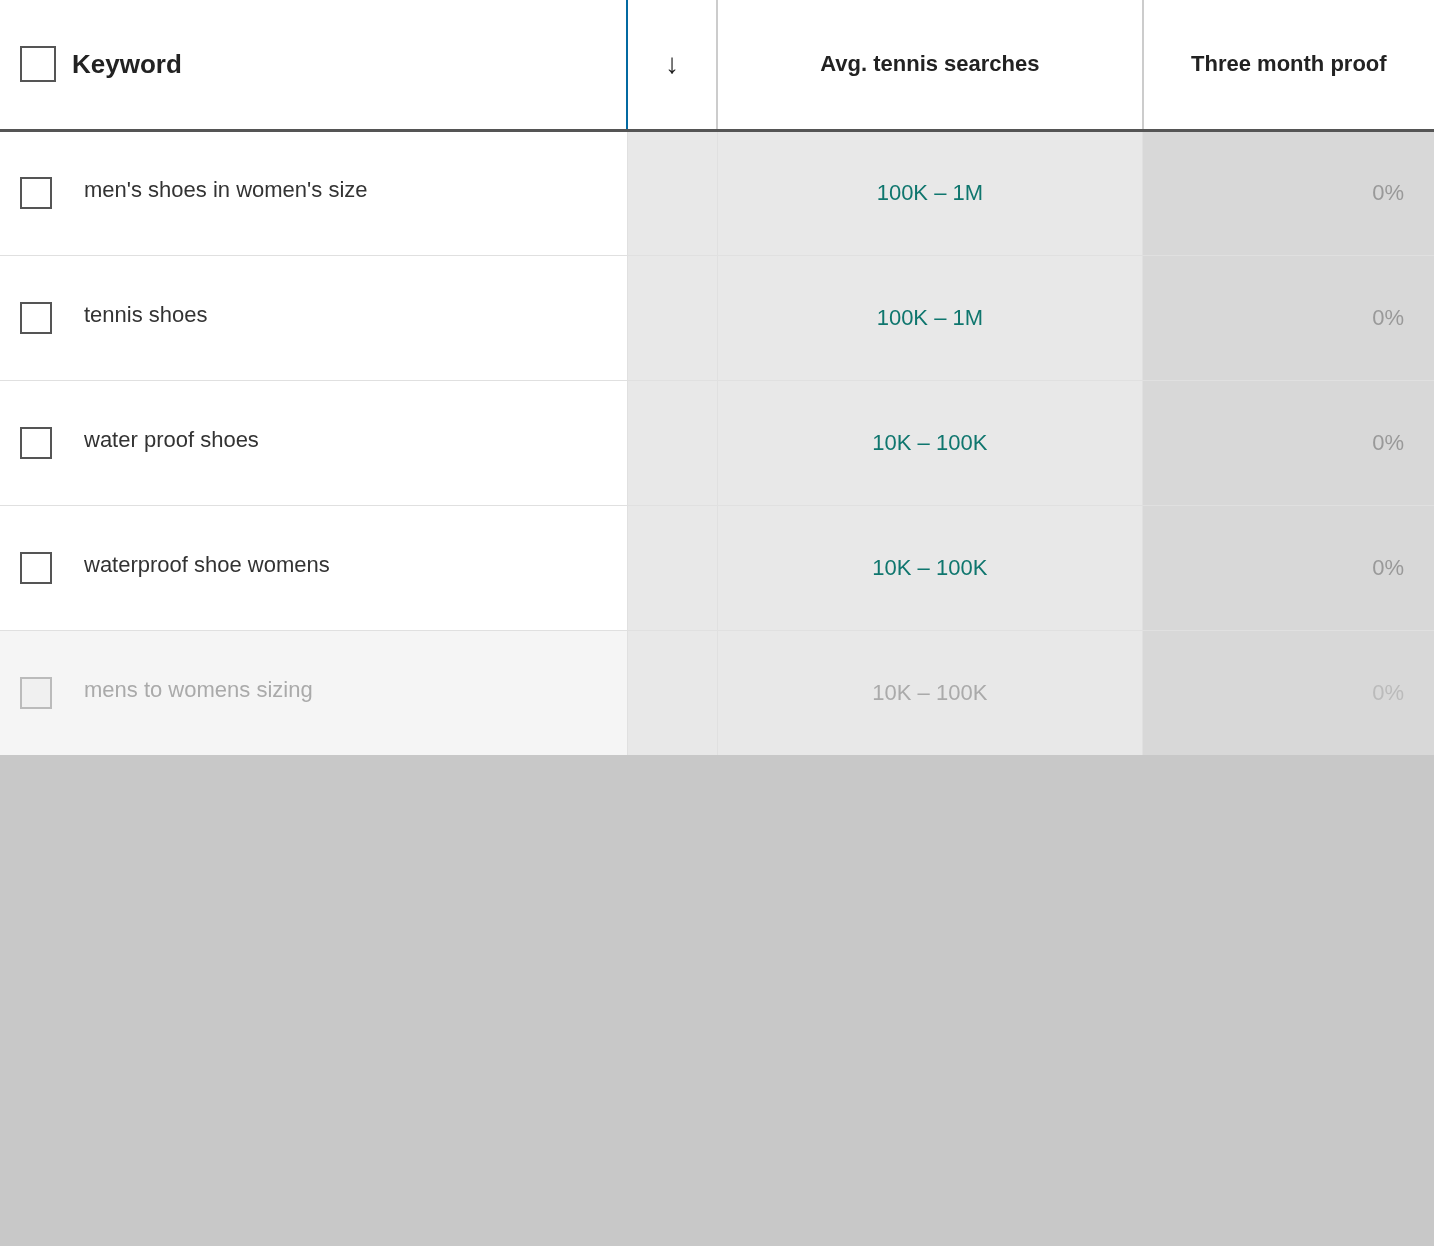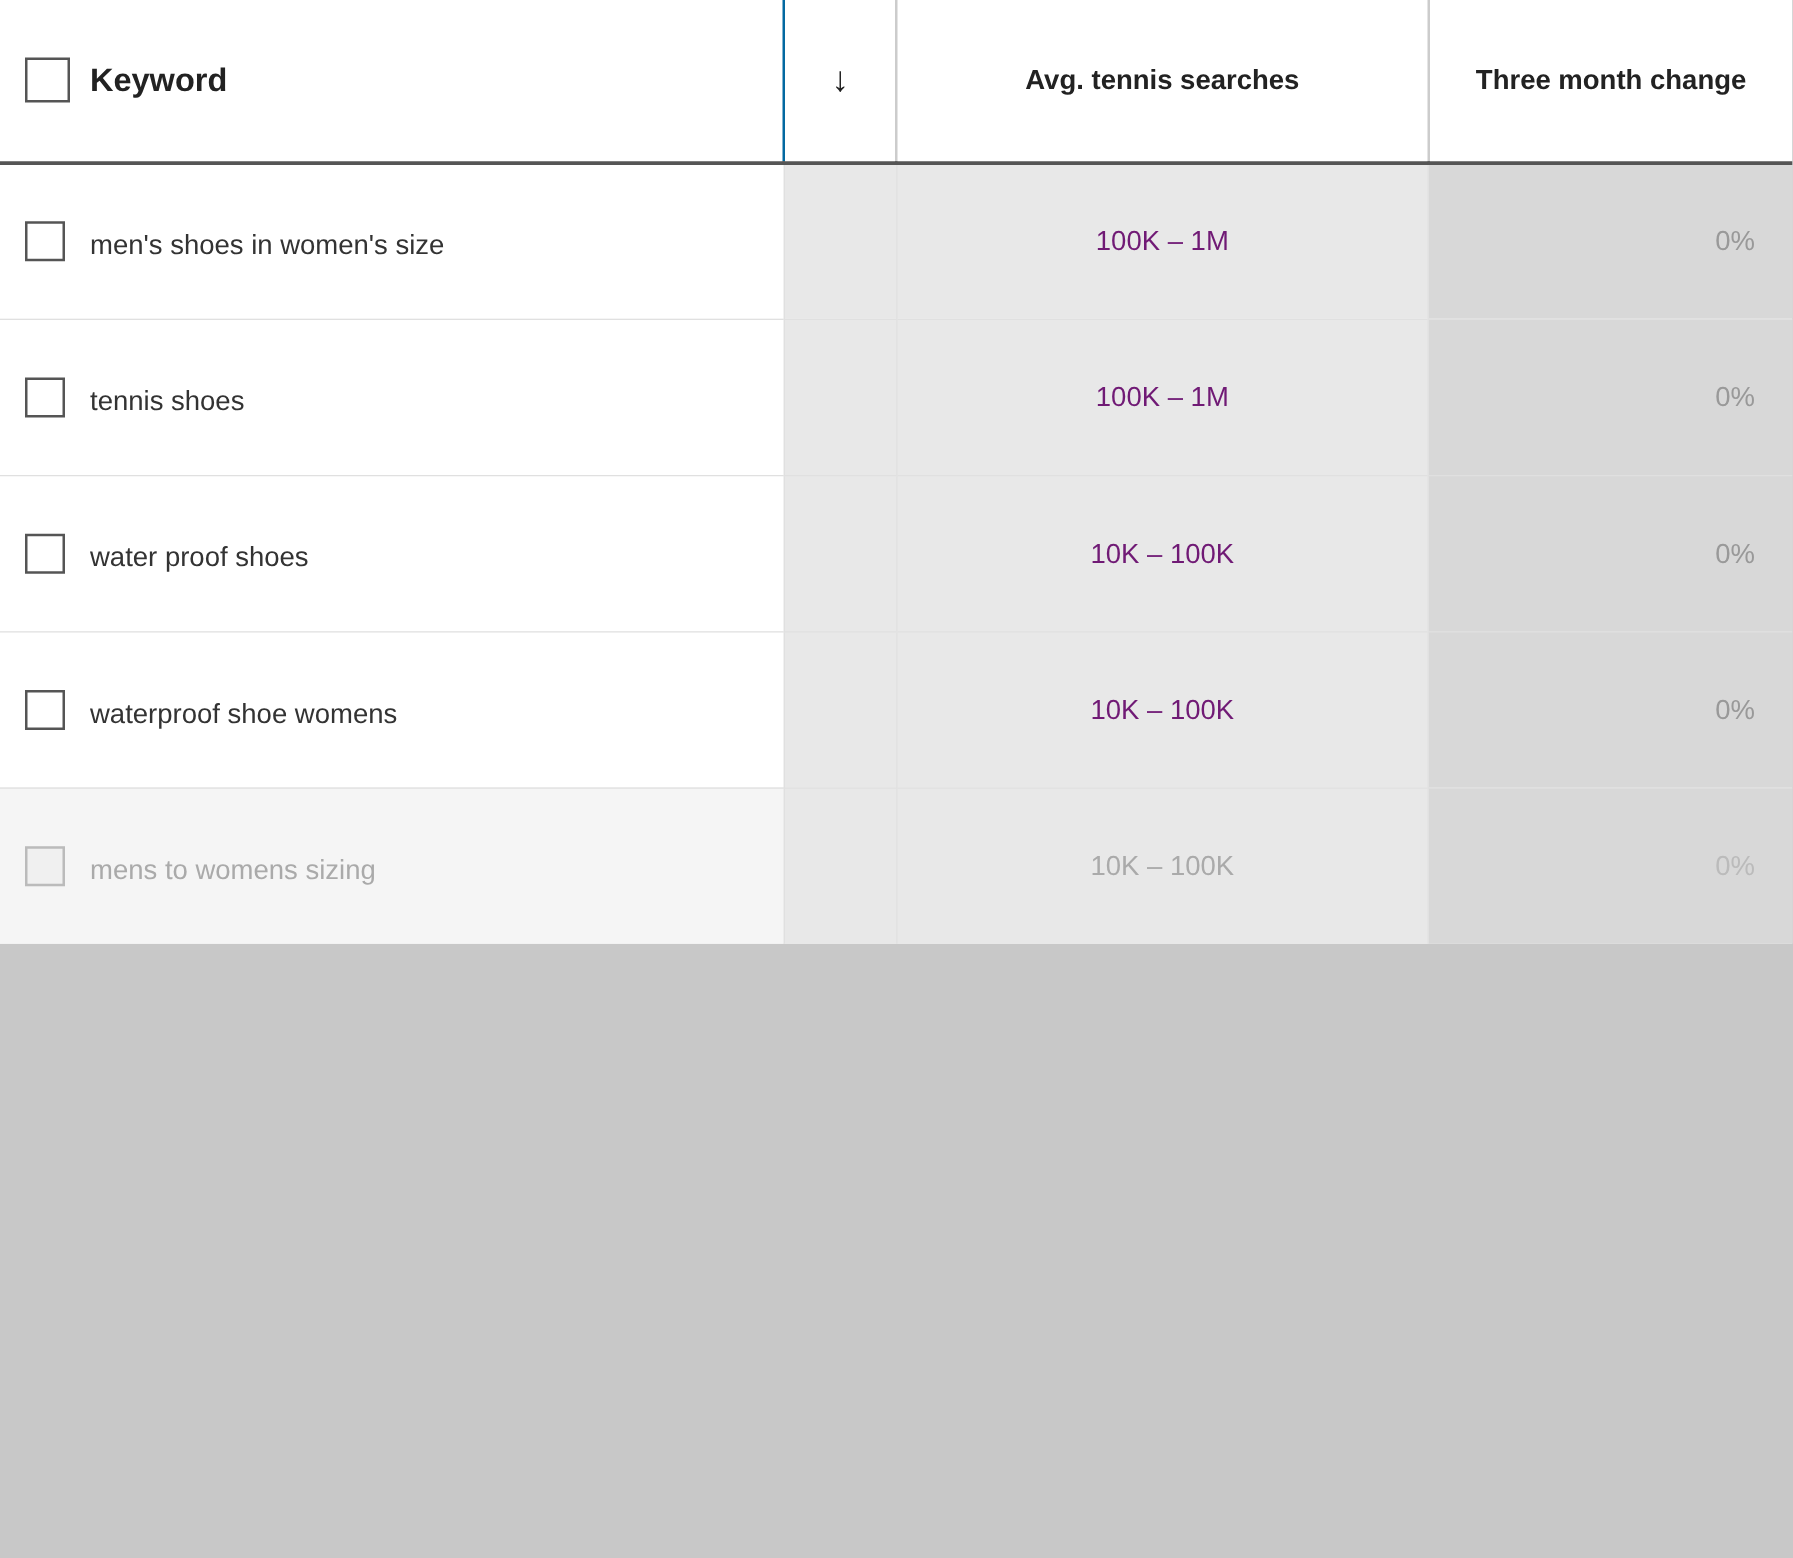--- a/index.html
+++ b/index.html
@@ -139,22 +139,22 @@
       vertical-align: middle;
       background-color: #ffffff;
     }
 
     .data-row.disabled .keyword-cell {
       background-color: #f5f5f5;
     }
 
     .keyword-cell-inner {
       display: flex;
-      align-items: flex-end;
-      gap: 20px;
+      align-items: flex-start;
+      gap: 32px;
     }
 
     .row-checkbox {
       width: 32px;
       height: 32px;
       border: 2px solid #555;
       background: white;
       flex-shrink: 0;
       cursor: pointer;
     }
@@ -182,21 +182,21 @@
     .searches-cell {
       text-align: center;
       vertical-align: middle;
       padding: 0 20px;
       border-right: 1px solid #e0e0e0;
       background-color: #e8e8e8;
     }
 
     .searches-value {
       font-size: 22px;
-      color: #701a75;
+      color: #0f766e;
     }
 
     .data-row.disabled .searches-value {
       color: #aaa;
     }
 
     .three-month-cell {
       text-align: right;
       vertical-align: middle;
       padding: 0 30px 0 20px;
@@ -226,21 +226,21 @@
           </div>
         </th>
         <th class="header-sort">
           <span class="sort-arrow">↓</span>
         </th>
         <th class="header-searches">
           <span class="header-searches-label">Avg. tennis searches</span>
         </th>
         <th class="header-three-month">
           <span class="header-three-month-label">
-            <span>Three month change</span>
+            <span>Three month proof</span>
           </span>
         </th>
       </tr>
     </thead>
     <tbody id="table-body">
 
 
     <tr class="data-row">
       <td class="keyword-cell">
         <div class="keyword-cell-inner">

